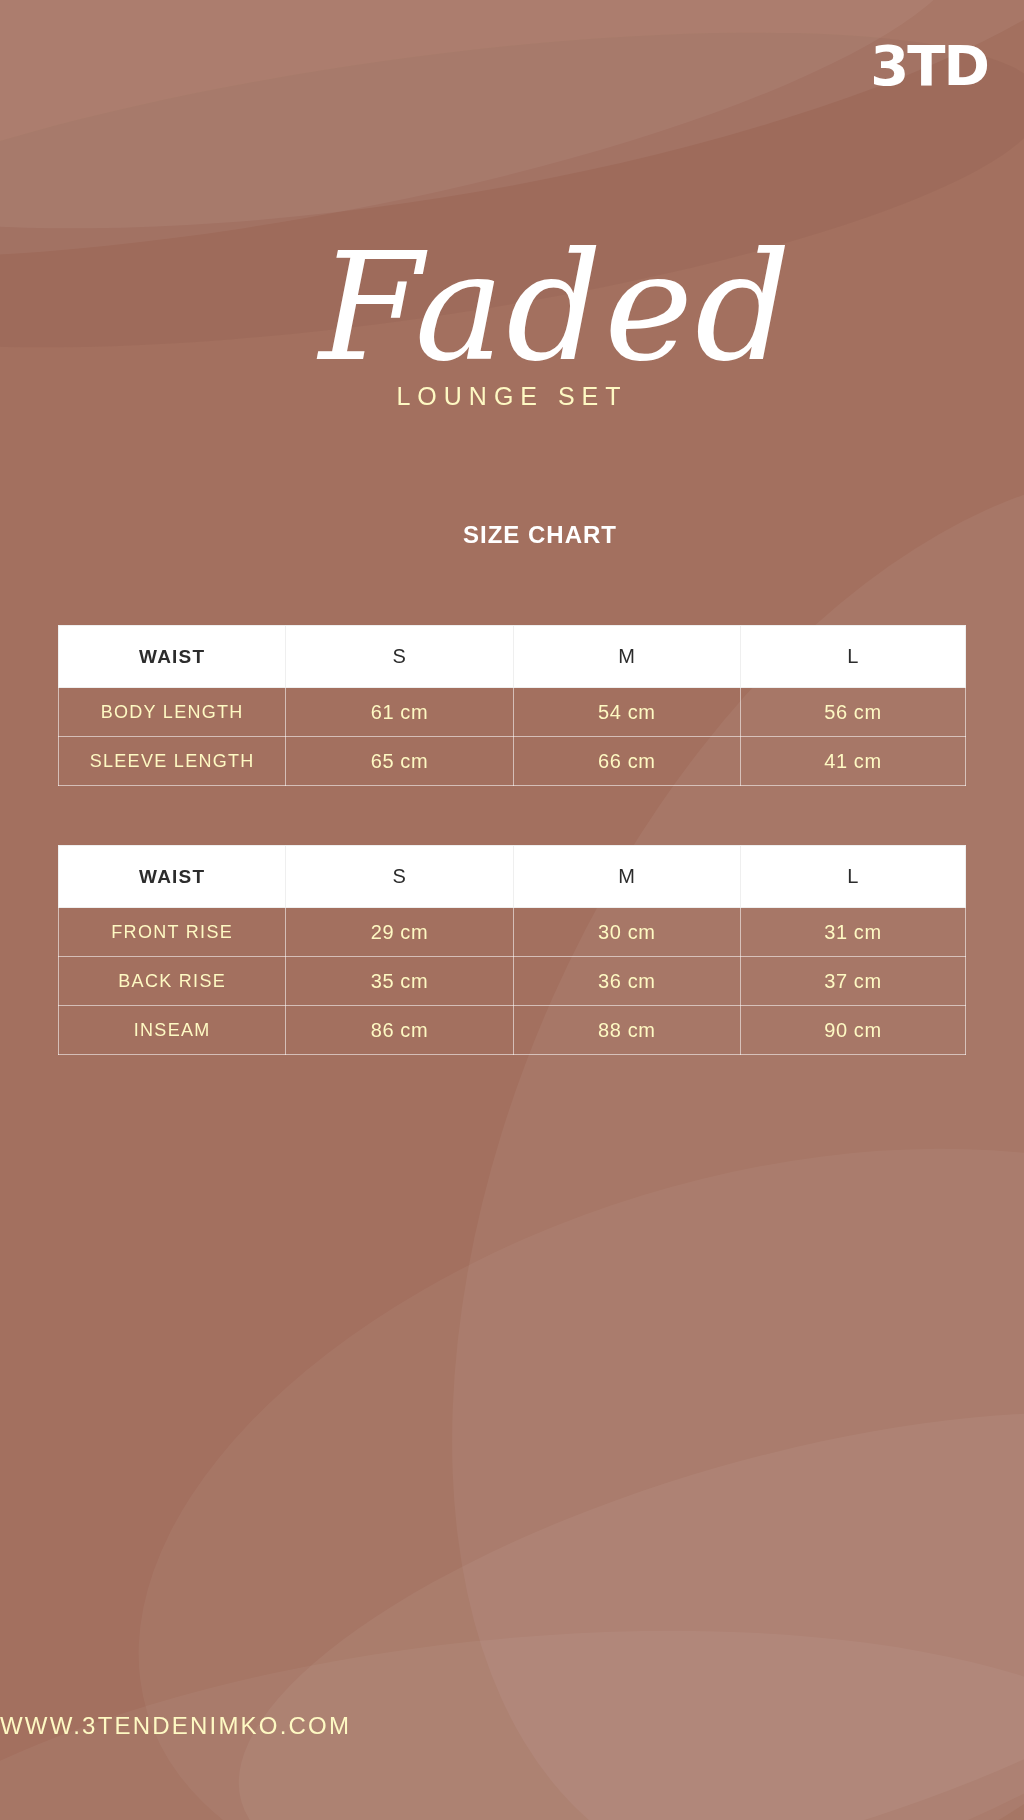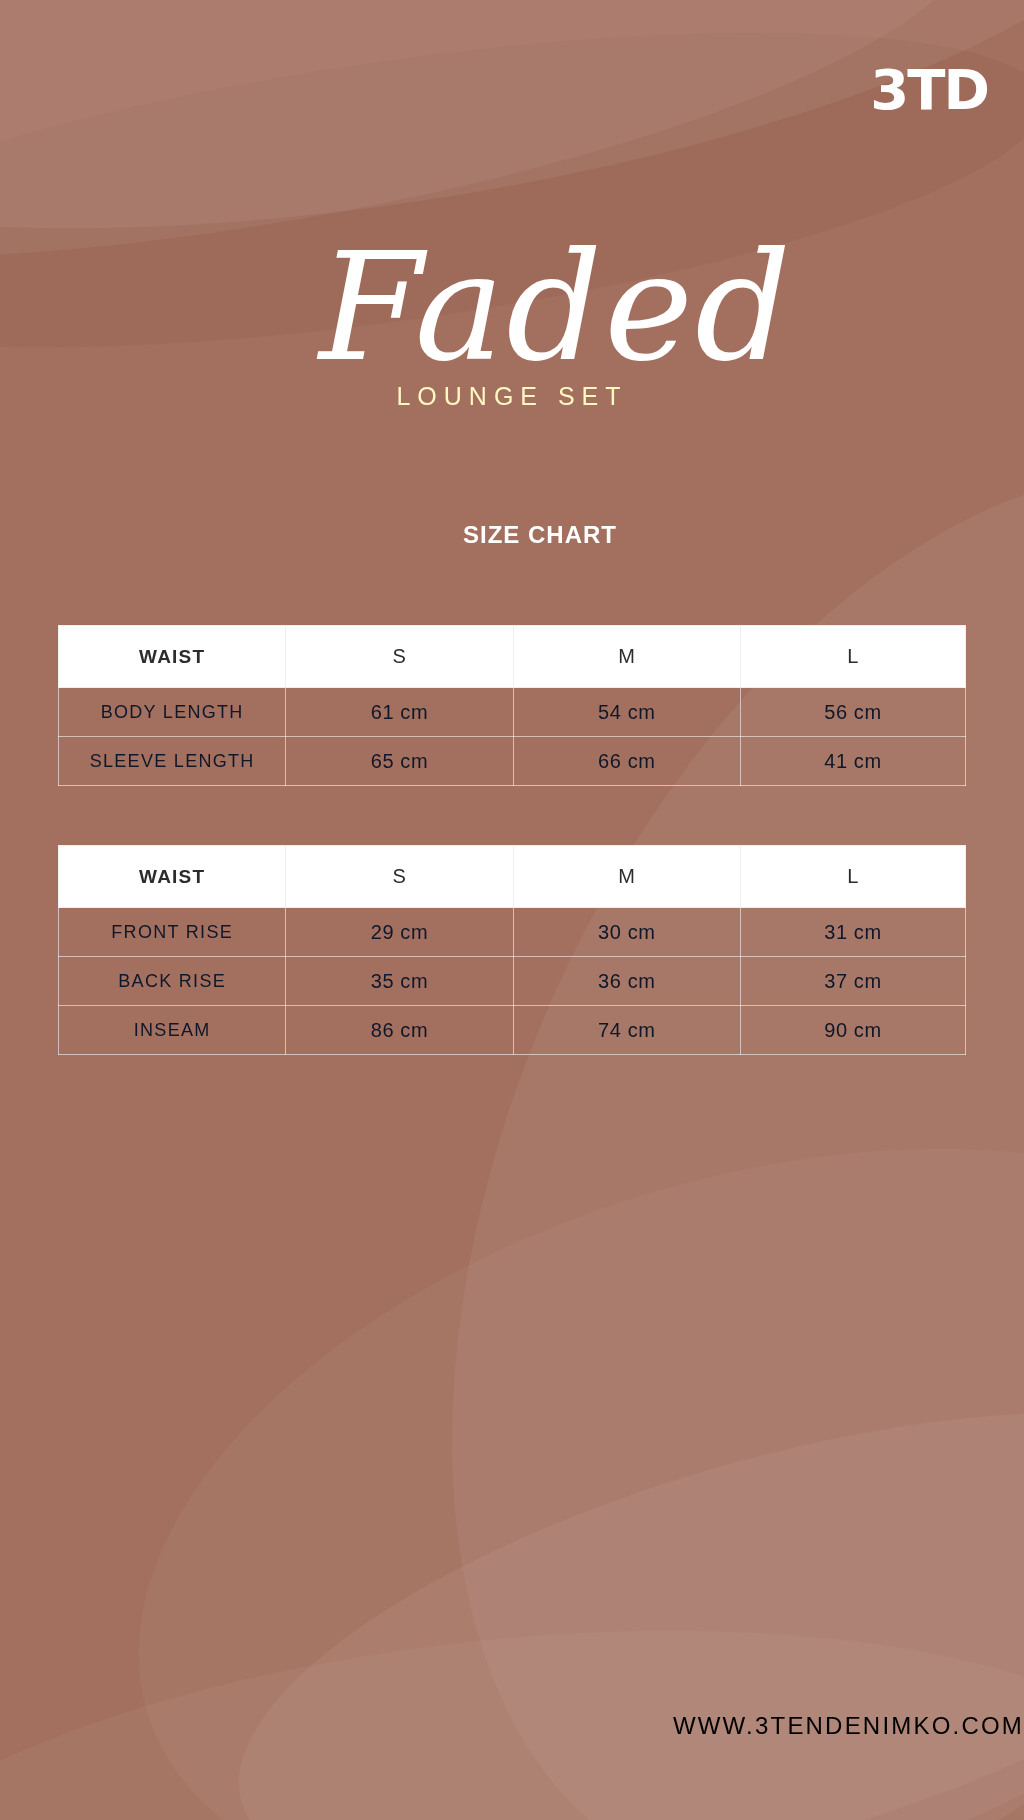--- a/index.html
+++ b/index.html
@@ -93,21 +93,20 @@
   .brand-logo {
     position: absolute;
     top: 38px;
     right: 36px;
     color: #ffffff;
     font-size: 56px;
     font-weight: 700;
     letter-spacing: -2px;
     font-family: "DejaVu Sans", sans-serif;
     line-height: 1;
-    margin-top: 24px;
   }
 
   
   .script-title {
     position: absolute;
     top: 232px;
     left: 0;
     width: 1024px;
     text-align: center;
     color: #ffffff;
@@ -151,21 +150,21 @@
     table-layout: fixed;
   }
   #table-top { top: 625px; }
   #table-bottom { top: 845px; }
 
   .size-table th,
   .size-table td {
     border: 1px solid rgba(255,255,255,0.55);
     height: 49px;
     text-align: center;
-    color: #0f172a;
+    color: #fef9c3;
     font-size: 20px;
     font-weight: 400;
     letter-spacing: 0.6px;
   }
   .size-table thead th {
     background: #ffffff;
     color: #2c2c2c;
     font-weight: 700;
     font-size: 19px;
     letter-spacing: 1.2px;
@@ -185,22 +184,22 @@
   .size-table col.c2 { width: 192px; }
   .size-table col.c3 { width: 192px; }
   .size-table col.c4 { width: 190px; }
 
   
   .footer-url {
     position: absolute;
     bottom: 80px;
     left: 0;
     width: 1024px;
-    text-align: right;
-    color: #000000;
+    text-align: left;
+    color: #fef9c3;
     font-size: 24px;
     letter-spacing: 2.2px;
   }
 </style>
 </head>
 <body>
 
 <div class="page">
 
   <div class="bg-layer">
@@ -275,21 +274,21 @@
       </tr>
       <tr>
         <td class="row-label">BACK RISE</td>
         <td>35 cm</td>
         <td>36 cm</td>
         <td>37 cm</td>
       </tr>
       <tr>
         <td class="row-label">INSEAM</td>
         <td>86 cm</td>
-        <td>74 cm</td>
+        <td>88 cm</td>
         <td>90 cm</td>
       </tr>
     </tbody>
   </table>
 
   <div class="footer-url">WWW.3TENDENIMKO.COM</div>
 
 </div>
 
 </body></html>

